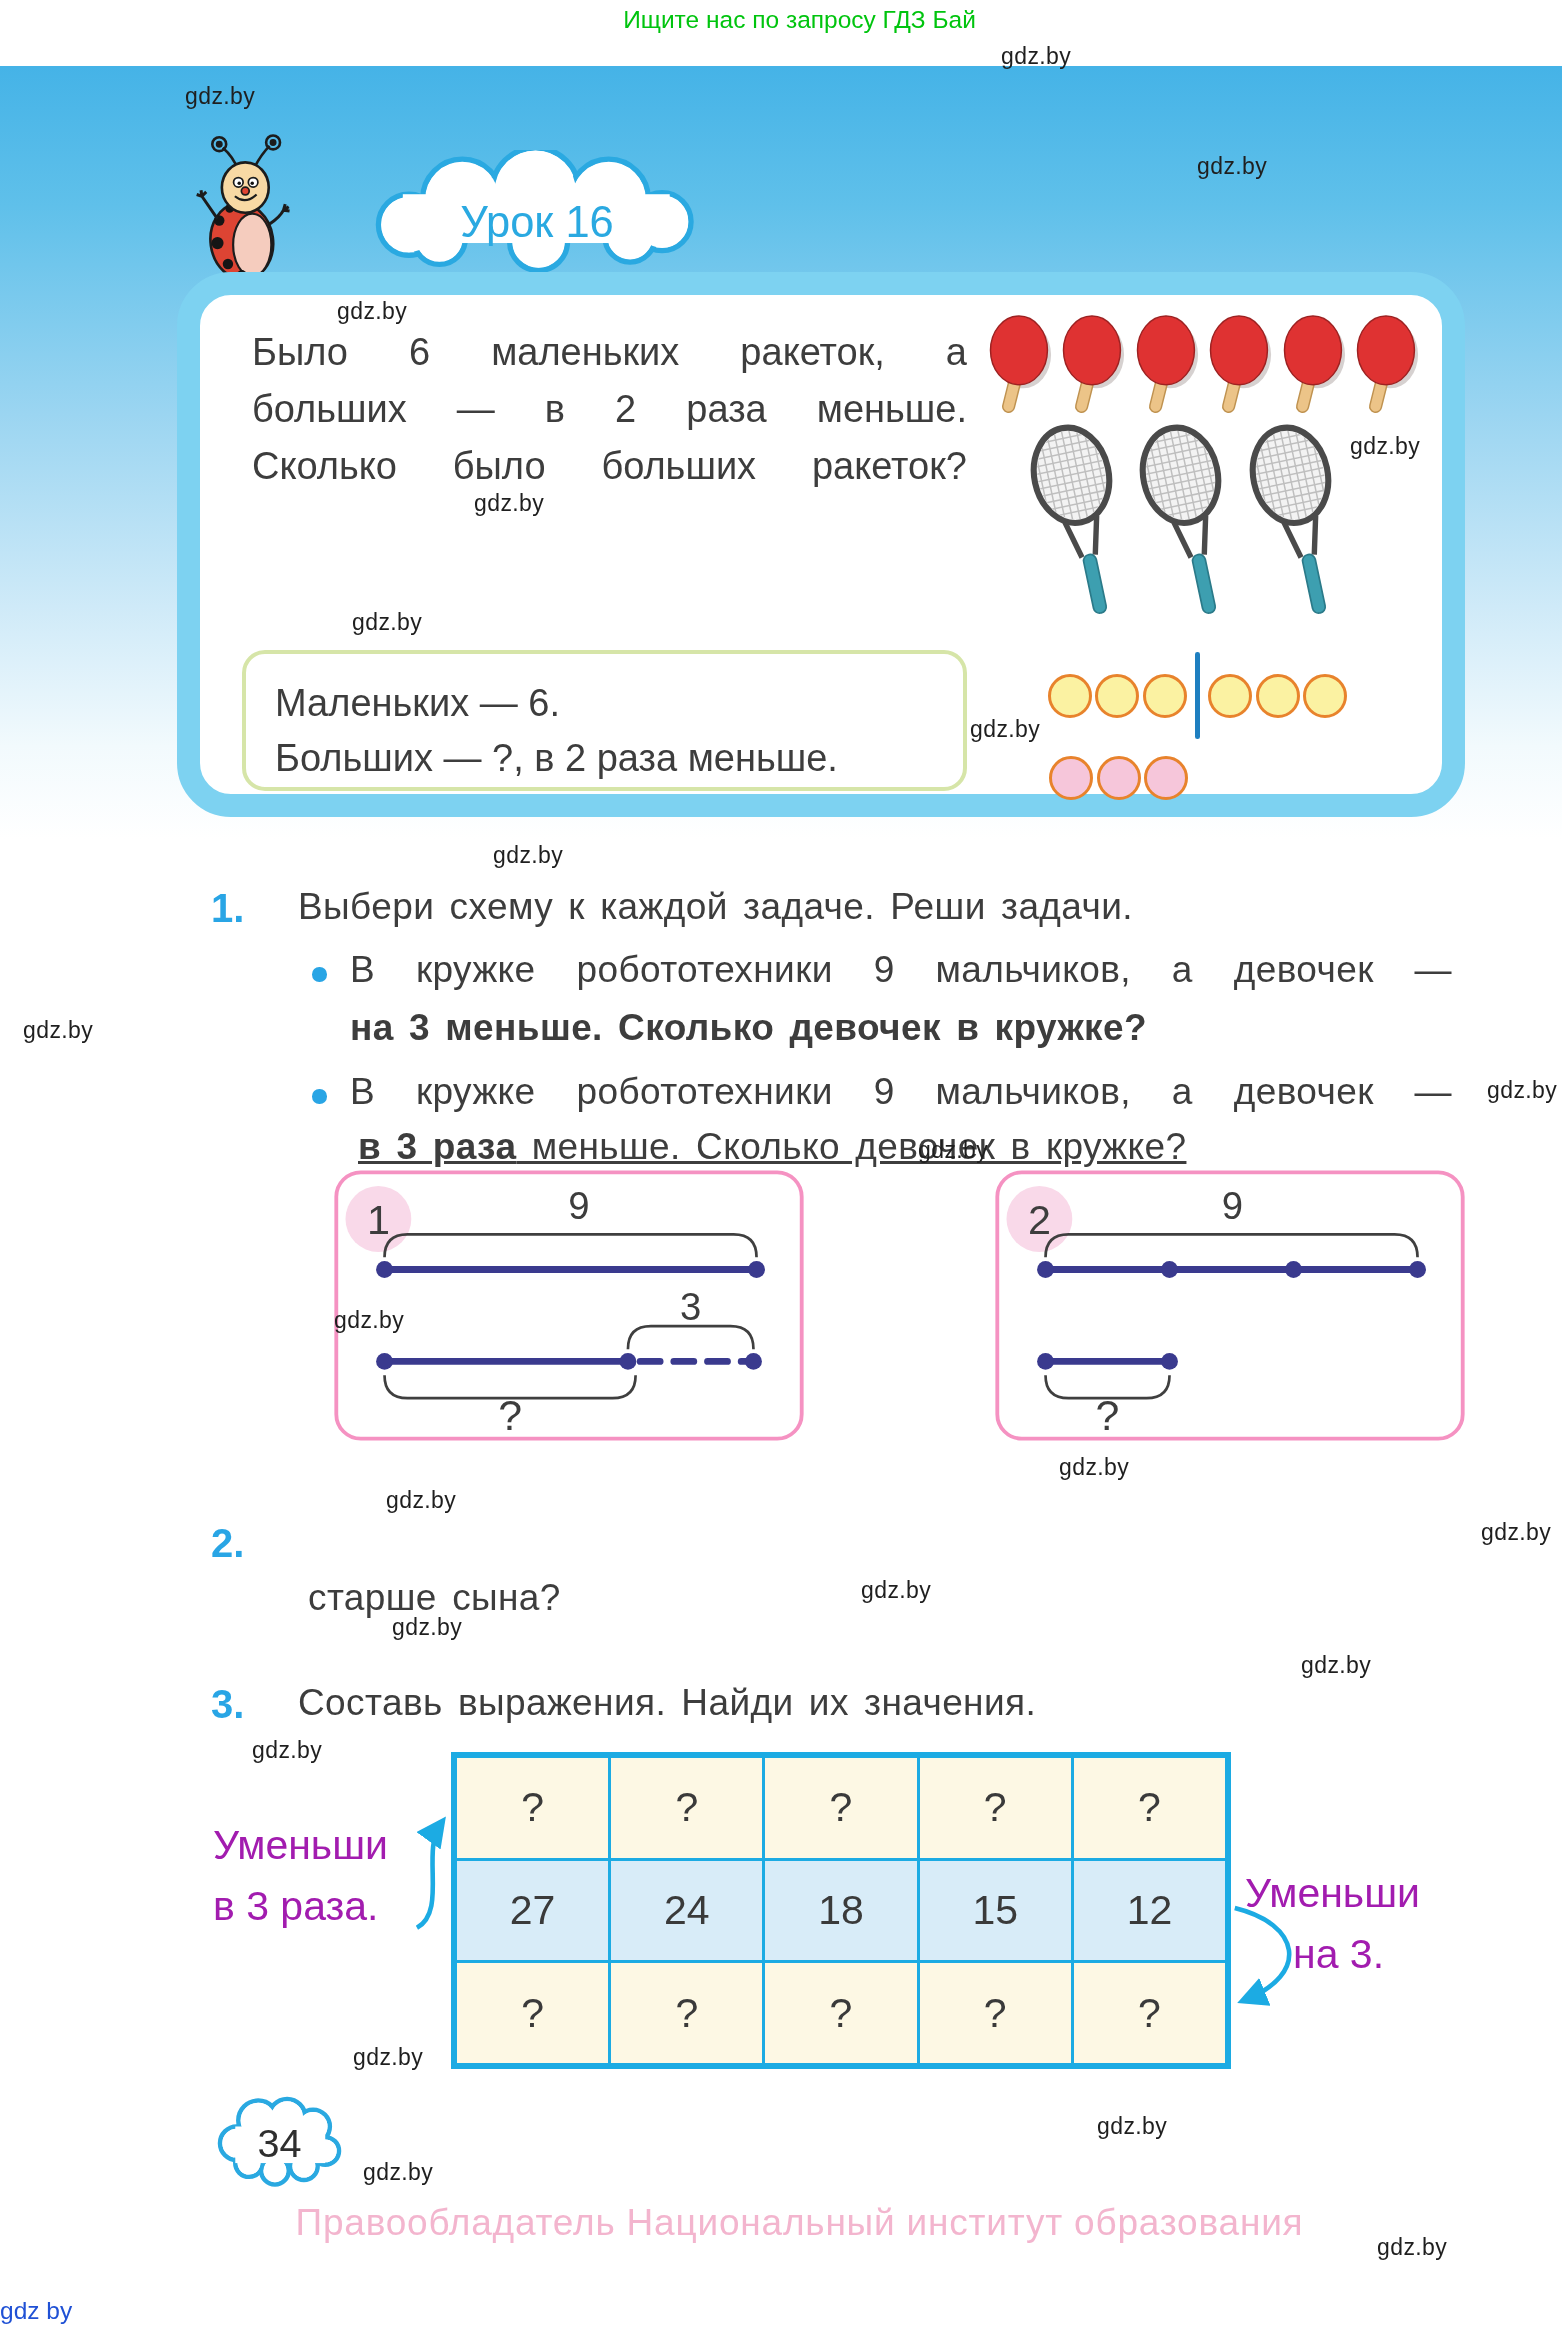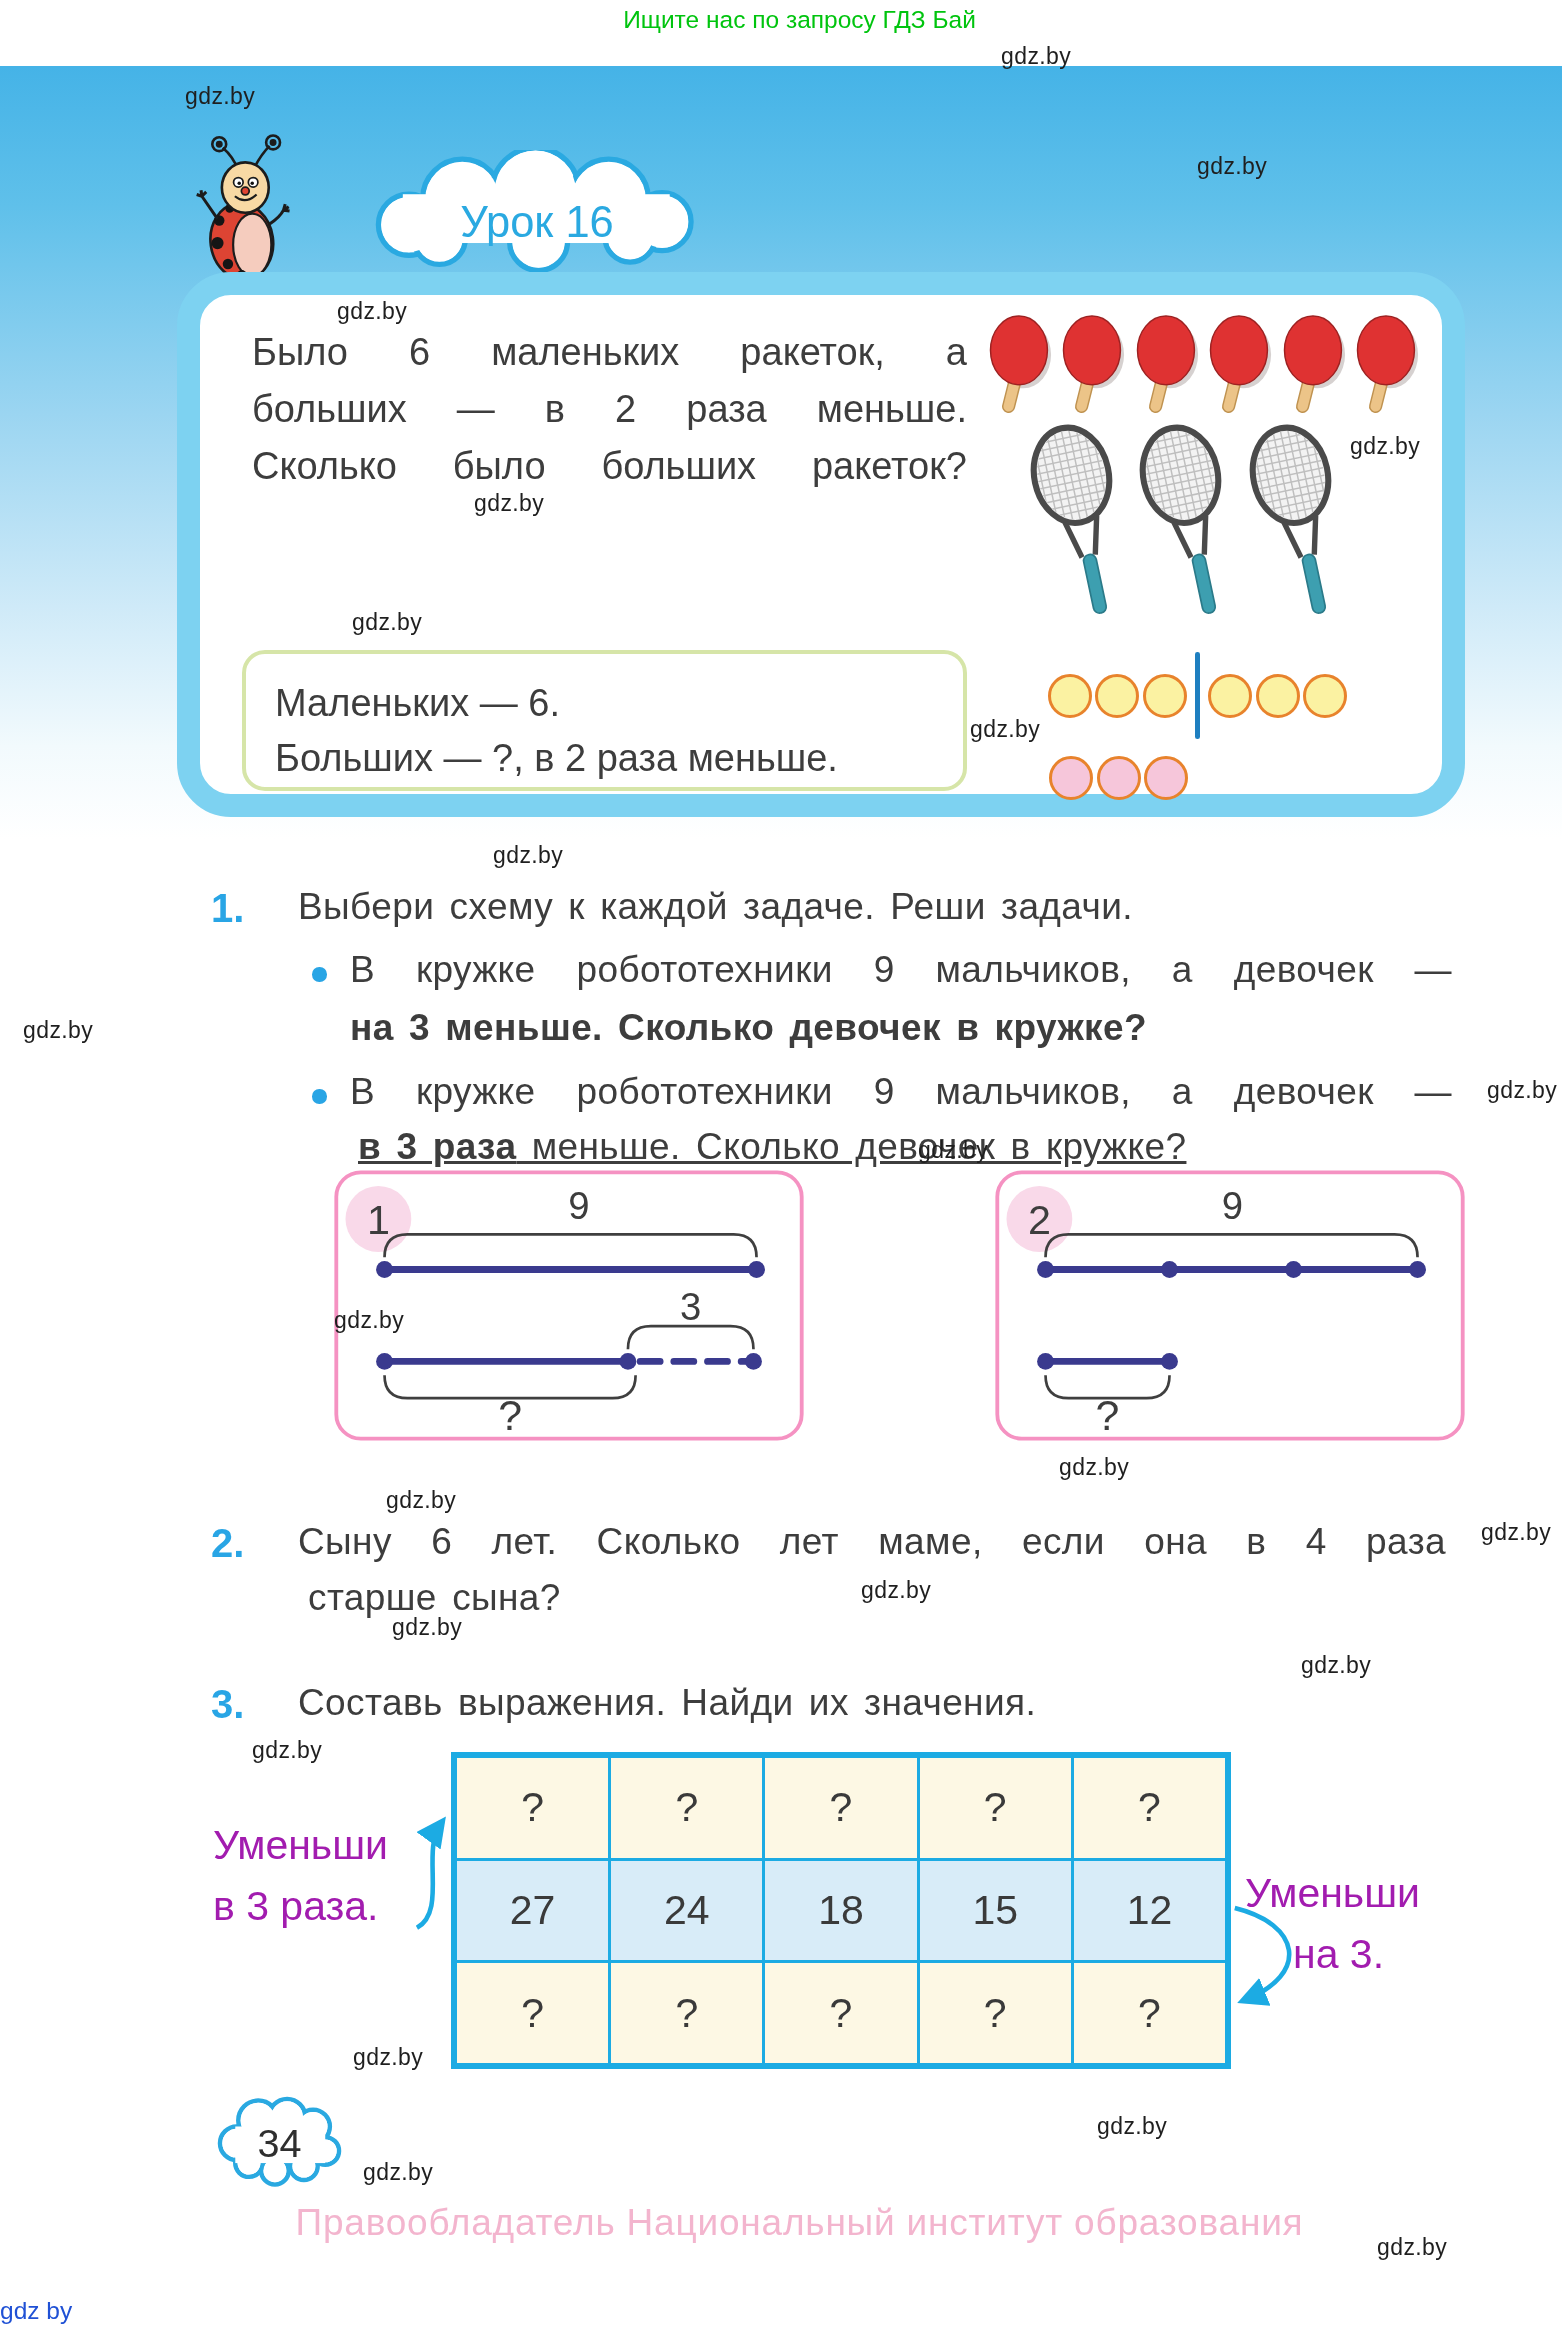--- a/index.html
+++ b/index.html
@@ -289,21 +289,20 @@
     <circle class="dot" cx="390" cy="130" r="11"></circle>
       <circle class="dot" cx="552" cy="130" r="11"></circle>
     <line class="seg" x1="66" y1="250" x2="228" y2="250"></line>
     <circle class="dot" cx="66" cy="250" r="11"></circle>
       <circle class="dot" cx="228" cy="250" r="11"></circle>
     <path class="br" d="M66,268 Q66,298 96,298 L198,298 Q228,298 228,268"></path>
     <text x="147" y="340" class="q-t">?</text>
   </svg>
 
   <div class="task-num" style="left:211px;top:1521px;">2.</div>
-  <div class="t-text just2" style="left:298px;top:1521px;">Сыну 6 лет. Сколько лет маме, если она в 4 раза</div>
   <div class="t-text" style="left:308px;top:1577px;">старше сына?</div>
 
   <div class="task-num" style="left:211px;top:1682px;">3.</div>
   <div class="t-text" style="left:298px;top:1682px;">Составь выражения. Найди их значения.</div>
 
   <div class="abs table3" id="table3">
       <div class="cell rcream">?</div>
       <div class="cell rcream">?</div>
       <div class="cell rcream">?</div>
       <div class="cell rcream">?</div>

